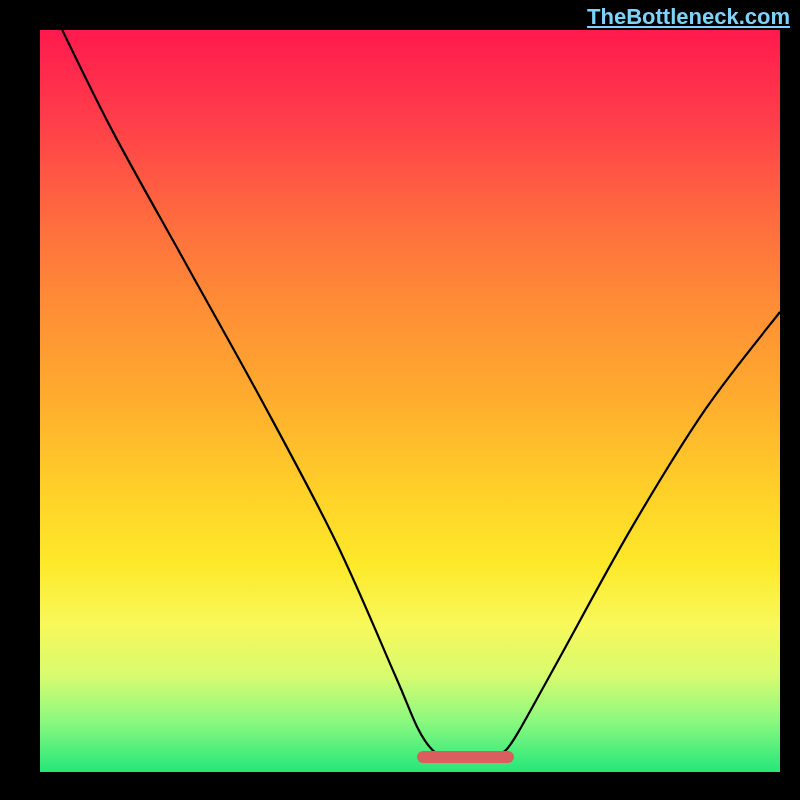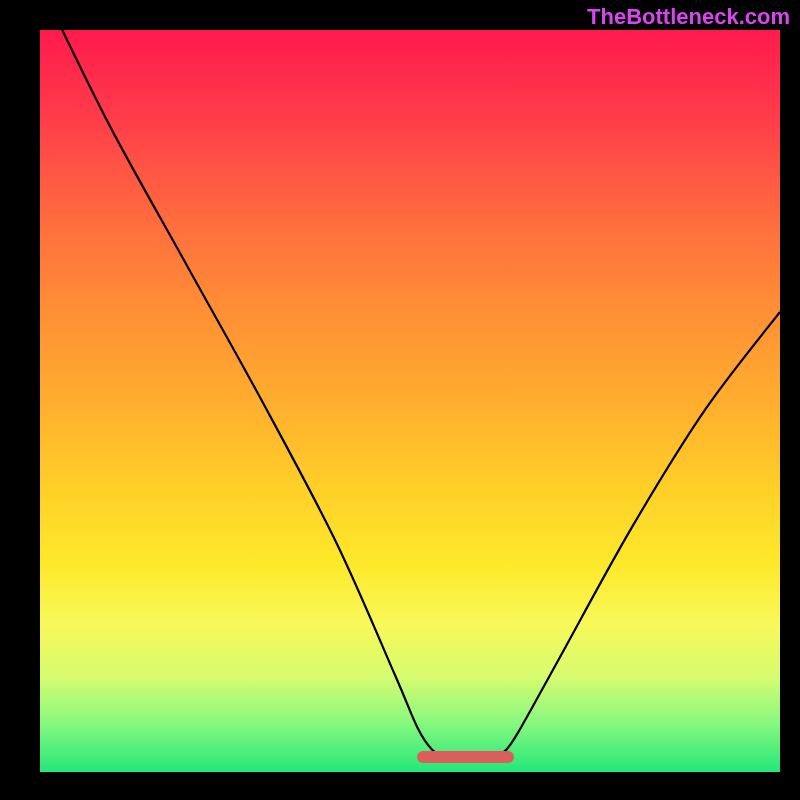--- a/index.html
+++ b/index.html
@@ -8,24 +8,25 @@
     width: 800px;
     height: 800px;
     background: #000;
     position: relative;
     font-family: Arial, Helvetica, sans-serif;
   }
   .watermark {
     position: absolute;
     top: 4px;
     right: 10px;
-    color: #d946ef;
+    color: #7dd3fc;
     font-size: 22px;
     font-weight: bold;
     z-index: 10;
+    text-decoration: underline;
   }
   .plot-frame {
     position: absolute;
     background: #000;
   }
   .plot-area {
     position: absolute;
     overflow: hidden;
   }
   .gradient-bg {

